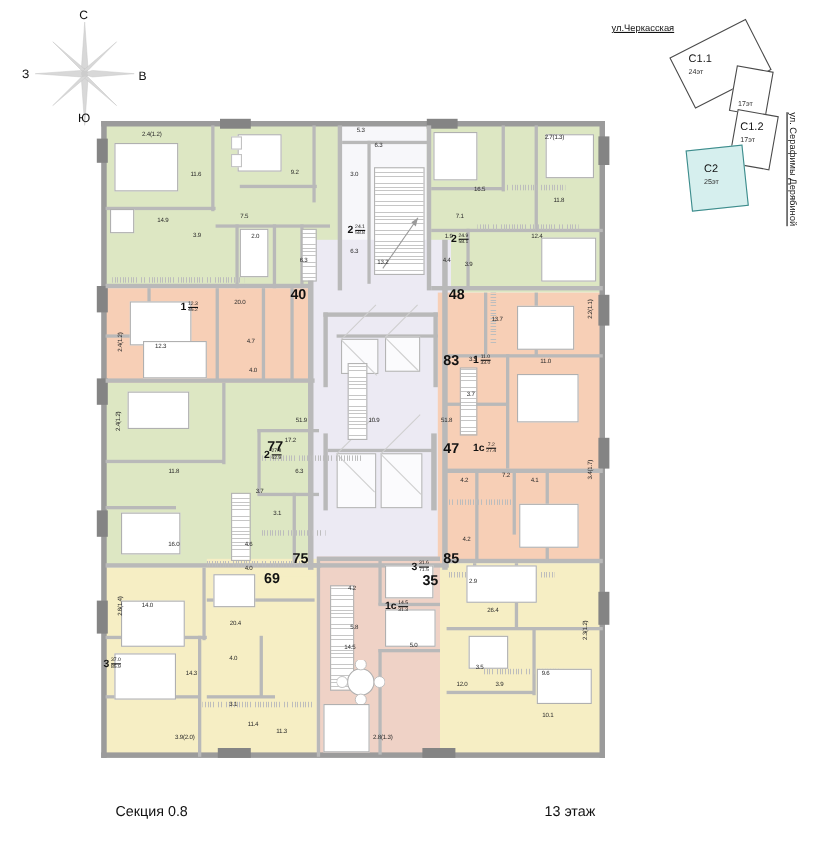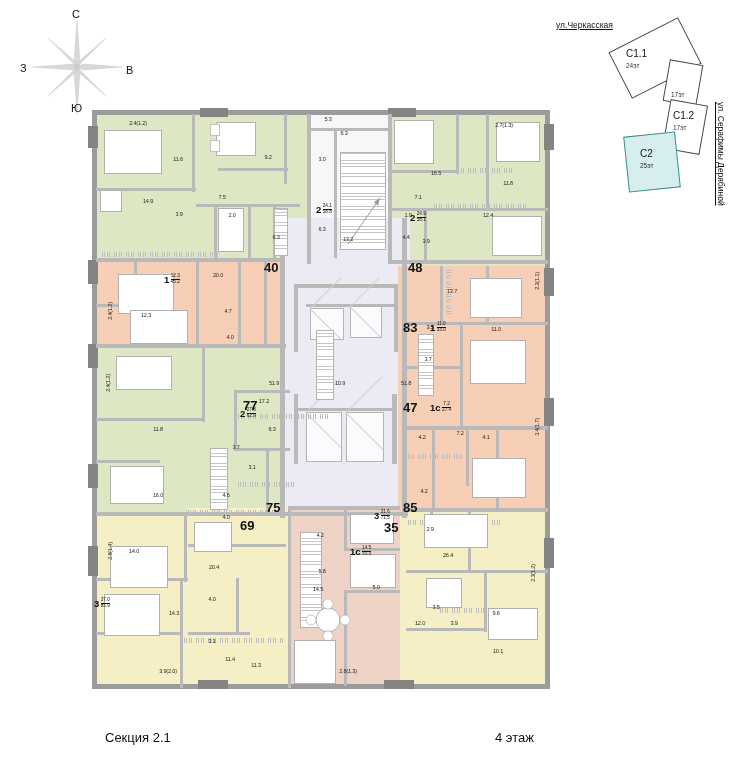--- a/index.html
+++ b/index.html
@@ -447,14 +447,14 @@
   <span class="aptnum" style="left:320px;top:152px;">48</span>
   <span class="aptnum" style="left:155px;top:290px;">77</span>
   <span class="aptnum" style="left:315px;top:212px;">83</span>
   <span class="aptnum" style="left:315px;top:292px;">47</span>
   <span class="aptnum" style="left:152px;top:410px;">69</span>
   <span class="aptnum" style="left:315px;top:392px;">85</span>
   <span class="aptnum" style="left:178px;top:392px;">75</span>
   <span class="aptnum" style="left:296px;top:412px;">35</span>
 </div>
 
-<span class="foot" style="left:105px;top:730px;">Секция 2.1</span>
-<span class="foot" style="left:495px;top:730px;">4 этаж</span>
+<span class="foot" style="left:105px;top:730px;">Секция 0.8</span>
+<span class="foot" style="left:495px;top:730px;">13 этаж</span>
 
 </body></html>

